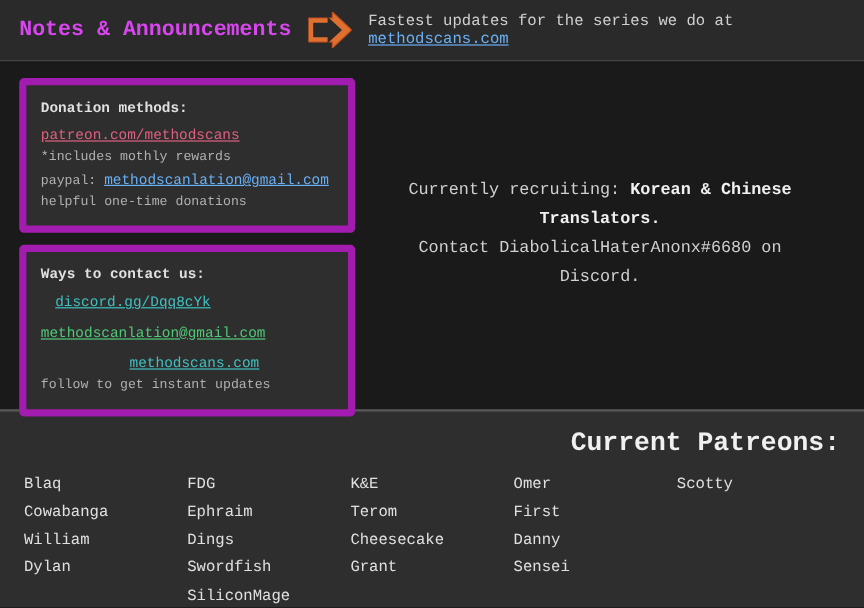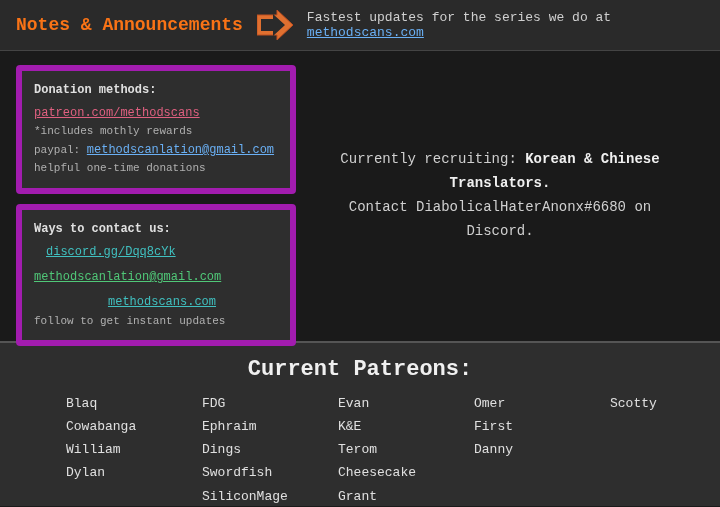--- a/index.html
+++ b/index.html
@@ -17,21 +17,21 @@
       display: flex;
       align-items: center;
       background-color: #2a2a2a;
       padding: 10px 16px;
       gap: 14px;
       border-bottom: 1px solid #444;
     }
     .top-bar-title {
       font-size: 18px;
       font-weight: bold;
-      color: #f97316;
+      color: #d946ef;
       white-space: nowrap;
     }
     .arrow-icon {
       width: 36px;
       height: 30px;
       flex-shrink: 0;
     }
     .top-bar-text {
       font-size: 13px;
       color: #d0d0d0;
@@ -107,33 +107,32 @@
     .patreons-section {
       background-color: #2e2e2e;
       border-top: 2px solid #555;
       padding: 14px 20px 16px;
       height: 165px;
     }
     .patreons-title {
       font-size: 22px;
       font-weight: bold;
       color: #f0f0f0;
-      text-align: center;
+      text-align: right;
       margin-bottom: 12px;
     }
     .patreons-grid {
       display: grid;
       grid-template-columns: repeat(5, 1fr);
       gap: 2px 0;
     }
     .patreon-col {
       display: flex;
       flex-direction: column;
       gap: 3px;
-      margin-left: 46px;
     }
     .patreon-name {
       font-size: 13px;
       color: #e0e0e0;
       line-height: 1.55;
     }
   </style>
 </head>
 <body>
 
@@ -192,30 +191,30 @@
 
     <div class="patreon-col">
       <span class="patreon-name">FDG</span>
       <span class="patreon-name">Ephraim</span>
       <span class="patreon-name">Dings</span>
       <span class="patreon-name">Swordfish</span>
       <span class="patreon-name">SiliconMage</span>
     </div>
 
     <div class="patreon-col">
-      <span class="patreon-name">Evan</span>
       <span class="patreon-name">K&amp;E</span>
       <span class="patreon-name">Terom</span>
       <span class="patreon-name">Cheesecake</span>
       <span class="patreon-name">Grant</span>
     </div>
 
     <div class="patreon-col">
       <span class="patreon-name">Omer</span>
       <span class="patreon-name">First</span>
       <span class="patreon-name">Danny</span>
+      <span class="patreon-name">Sensei</span>
     </div>
 
     <div class="patreon-col">
       <span class="patreon-name">Scotty</span>
     </div>
   </div>
 </div>
 
 </body></html>

